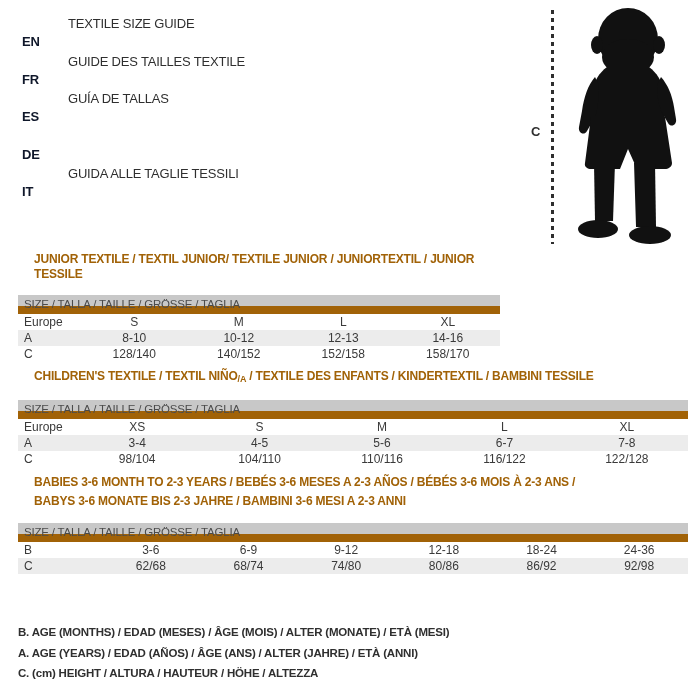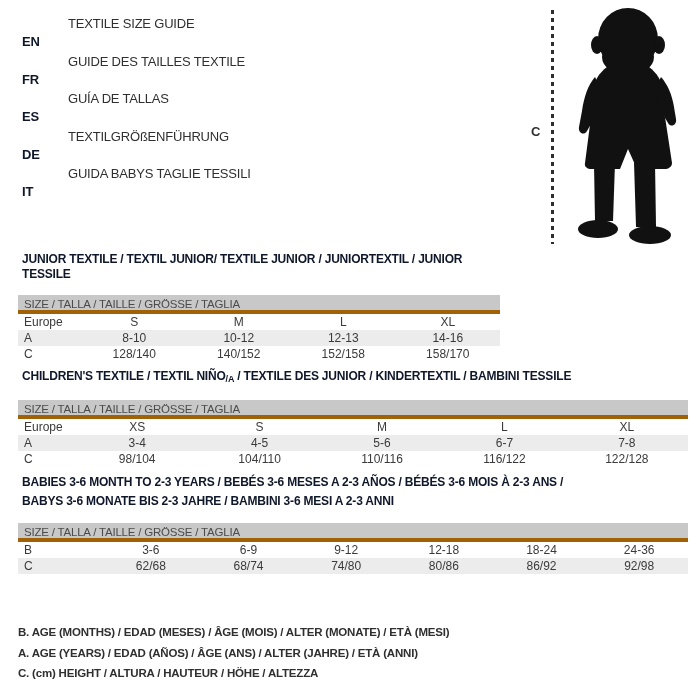--- a/index.html
+++ b/index.html
@@ -13,24 +13,24 @@
   .lang-title{font-weight:normal;font-size:13px;letter-spacing:-0.2px;color:#2f2f2f;}
 
   
   .fig-silhouette{position:absolute;left:562px;top:5px;}
   .fig-dash{position:absolute;left:551px;top:10px;width:3px;height:234px;
     background:repeating-linear-gradient(to bottom,#2e2e2e 0 4px,transparent 4px 8px);}
   .fig-label{position:absolute;left:531px;top:124px;font-size:13px;font-weight:bold;color:#2f2f2f;}
 
   
   .tbl{position:absolute;left:18px;}
-  .tbl-title{font-size:12px;font-weight:bold;letter-spacing:-0.2px;color:#0f172a;margin:0 0 13px 4px;line-height:15px;}
+  .tbl-title{font-size:12px;font-weight:bold;letter-spacing:-0.2px;color:#a16207;margin:0 0 13px 16px;line-height:15px;}
   .tbl-title .subp{font-size:9px;vertical-align:-2px;}
   .size-bar{height:19px;line-height:19px;background:#c8c8c8;color:#4b4b4b;font-size:11.5px;
-    padding-left:6px;border-bottom:4px solid #a16207;box-sizing:border-box;letter-spacing:-0.2px;}
+    padding-left:6px;border-bottom:8px solid #a16207;box-sizing:border-box;letter-spacing:-0.2px;}
   .row{display:flex;height:16px;align-items:center;font-size:12px;color:#3a3a3a;}
   .row.shaded{background:#ececec;}
   .row .lbl{padding-left:6px;box-sizing:border-box;}
   .row .cell{flex:1;text-align:center;}
   .t1{top:252px;width:482px;}
   .t1 .lbl{width:64px;}
   .t2{top:369px;width:670px;}
   .t2 .lbl{width:58px;}
   .t3{top:473px;width:670px;}
   .t3 .lbl{width:84px;}
@@ -53,25 +53,24 @@
     <div class="lang-row">
       <span class="lang-code">FR</span>
       <span class="lang-title">GUIDE DES TAILLES TEXTILE</span>
     </div>
     <div class="lang-row">
       <span class="lang-code">ES</span>
       <span class="lang-title">GUÍA DE TALLAS</span>
     </div>
     <div class="lang-row">
       <span class="lang-code">DE</span>
-      <span class="lang-title">TEXTILGRÖßENFÜHRUNG</span>
     </div>
     <div class="lang-row">
       <span class="lang-code">IT</span>
-      <span class="lang-title">GUIDA BABYS TAGLIE TESSILI</span>
+      <span class="lang-title">GUIDA ALLE TAGLIE TESSILI</span>
     </div>
   </div>
 
   <div class="fig-dash"></div>
   <span class="fig-label">C</span>
   <svg class="fig-silhouette" width="136" height="242" viewBox="0 0 136 242" fill="#111111" xmlns="http://www.w3.org/2000/svg">
     <ellipse cx="66" cy="34" rx="30" ry="31"></ellipse>
     <ellipse cx="66" cy="52" rx="26" ry="18"></ellipse>
     <ellipse cx="35" cy="40" rx="6" ry="9"></ellipse>
     <ellipse cx="97" cy="40" rx="6" ry="9"></ellipse>
@@ -105,21 +104,21 @@
     <div class="row">
       <span class="lbl">C</span>
       <span class="cell">128/140</span>
       <span class="cell">140/152</span>
       <span class="cell">152/158</span>
       <span class="cell">158/170</span>
     </div>
   </section>
 
   <section class="tbl t2">
-    <h2 class="tbl-title"><span>CHILDREN'S TEXTILE / TEXTIL NIÑO</span><span class="subp">/A</span><span> / TEXTILE DES JUNIOR / KINDERTEXTIL / BAMBINI TESSILE</span></h2>
+    <h2 class="tbl-title"><span>CHILDREN'S TEXTILE / TEXTIL NIÑO</span><span class="subp">/A</span><span> / TEXTILE DES ENFANTS / KINDERTEXTIL / BAMBINI TESSILE</span></h2>
     <div class="size-bar">SIZE / TALLA / TAILLE / GRÖSSE / TAGLIA</div>
     <div class="row">
       <span class="lbl">Europe</span>
       <span class="cell">XS</span>
       <span class="cell">S</span>
       <span class="cell">M</span>
       <span class="cell">L</span>
       <span class="cell">XL</span>
     </div>
     <div class="row shaded">

